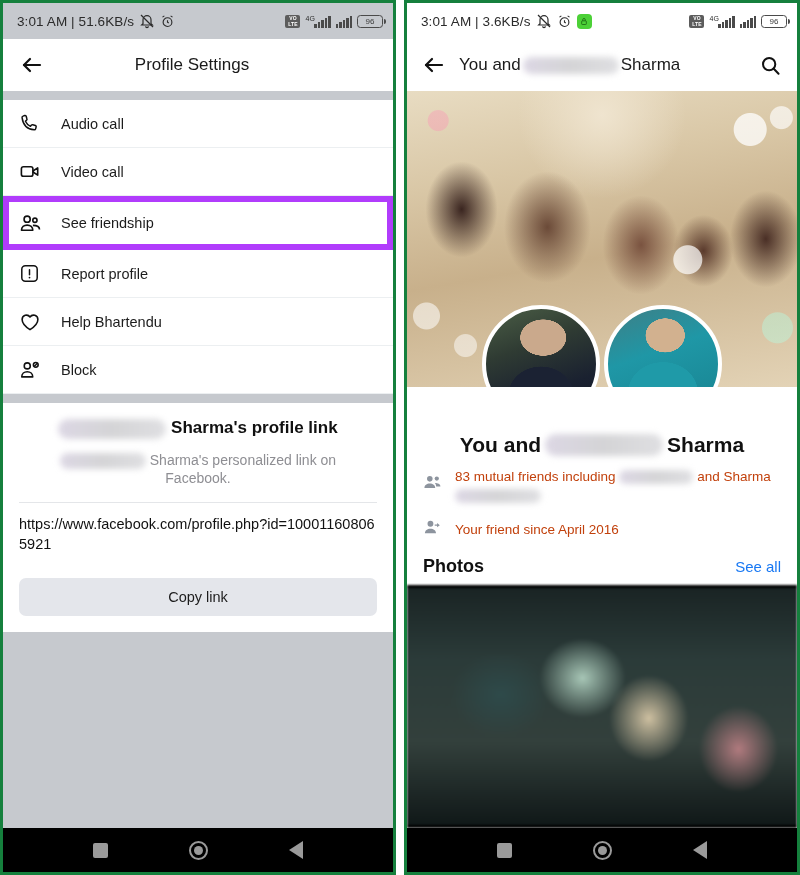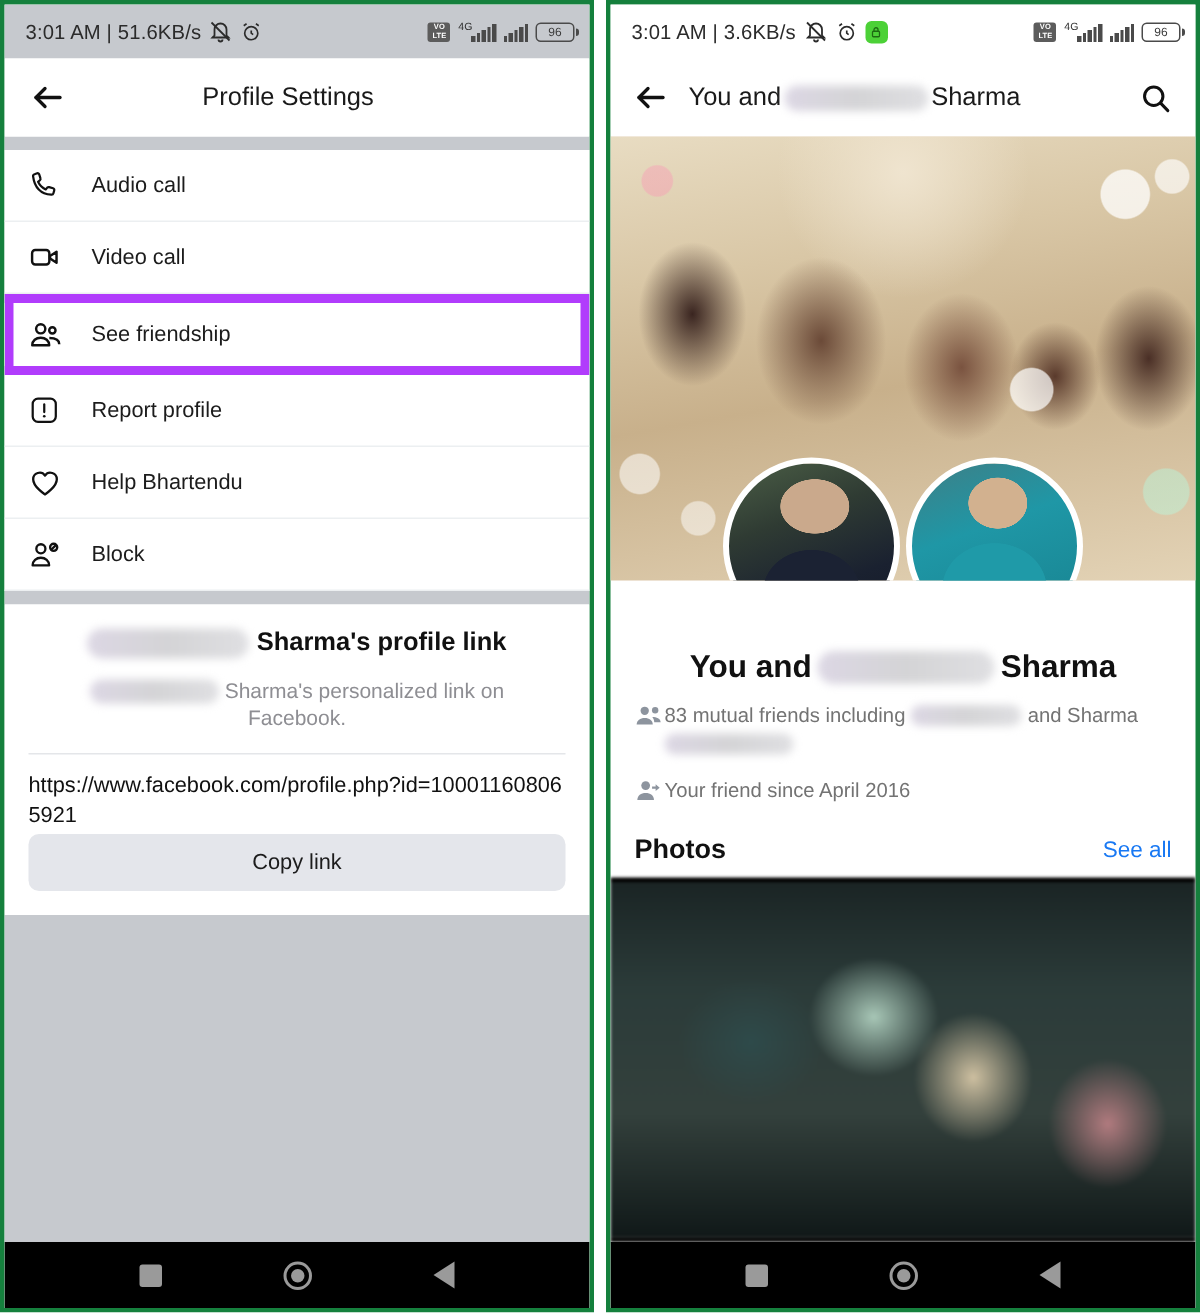--- a/index.html
+++ b/index.html
@@ -131,21 +131,21 @@
   .redact {
     display: inline-block;
     background: linear-gradient(90deg,#dcd7e4,#d4d4d6,#dfdfe2);
     border-radius: 12px;
     vertical-align: middle;
     filter: blur(3px);
   }
   .card-div { height: 1px; background: #e4e6e9; margin: 14px 0 12px; }
   .link-url { font-size: 14.5px; color: #111; line-height: 1.35; word-break: break-all; }
   .copy-btn {
-    margin-top: 2px;
+    margin-top: 24px;
     height: 38px;
     background: #e4e6eb;
     border-radius: 7px;
     display: flex; align-items: center; justify-content: center;
     font-size: 14.5px; color: #1c1c1c;
     border: none; width: 100%;
     font-family: inherit;
   }
   .filler-gray { flex: 1 1 auto; background: #c6c9ce; }
   
@@ -220,23 +220,23 @@
       radial-gradient(ellipse 48px 42px at 50% 76%, #1f9aa8 0 72%, rgba(0,0,0,0) 73%),
       linear-gradient(160deg,#3e7f86 0%, #1f97a6 40%, #17828f 100%);
   }
   .names {
     margin-top: 46px;
     text-align: center;
     font-size: 21px; font-weight: bold; color: #111;
     display: flex; align-items: center; justify-content: center; gap: 4px;
   }
   .info-row {
-    display: flex; align-items: flex-start; 
+    display: flex; align-items: center; gap: 12px;
     padding: 10px 16px 0;
-    font-size: 13.5px; color: #737373; line-height: 1.45;
+    font-size: 13.5px; color: #c2410c; line-height: 1.45;
   }
   .info-row .ir-icon { flex: 0 0 20px; color: #8d949e; margin-top: 1px; }
   .photos-head {
     display: flex; align-items: center; justify-content: space-between;
     padding: 14px 16px 8px;
   }
   .photos-title { font-size: 18px; font-weight: bold; color: #111; }
   .see-all { font-size: 15px; color: #1878f3; }
   .photo-strip {
     flex: 1 1 auto;

